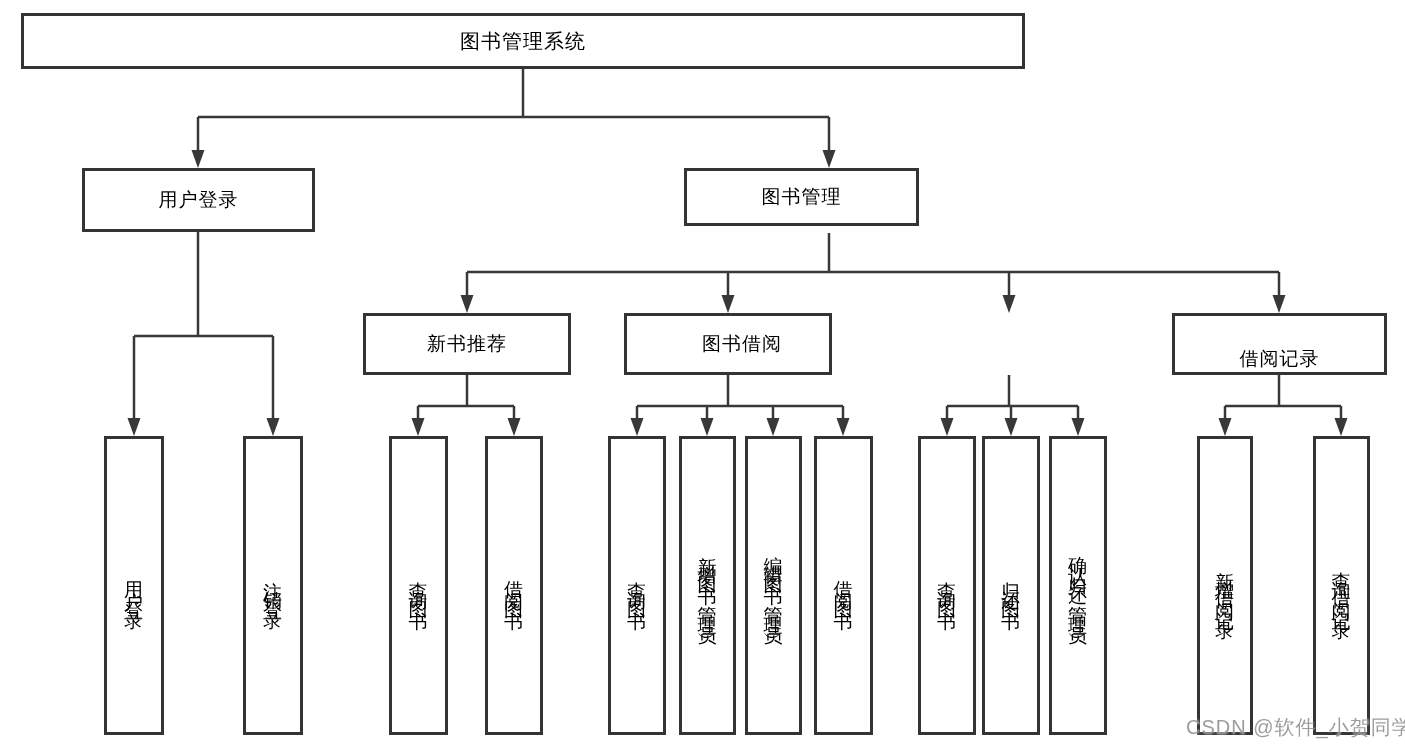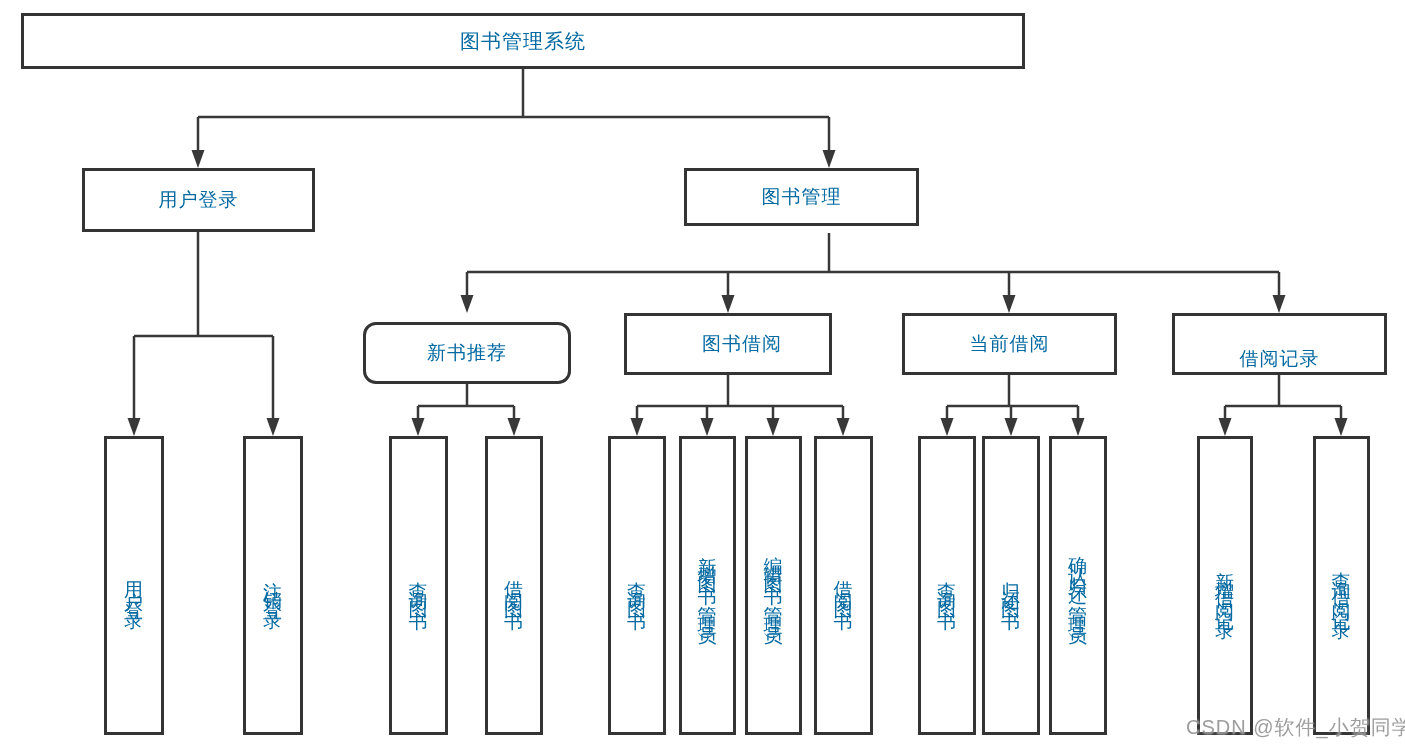--- a/index.html
+++ b/index.html
@@ -12,21 +12,21 @@
   }
   #wires{position:absolute;left:0;top:0;z-index:0;}
   .box{
     position:absolute;
     box-sizing:border-box;
     background:#ffffff;
     border:3px solid #343434;
     display:flex;
     align-items:center;
     justify-content:center;
-    color:#0369a1;
+    color:#000000;
     z-index:1;
   }
   .h-label{
     font-size:19px;
     letter-spacing:1px;
     white-space:nowrap;
   }
   .title-label{font-size:20px;letter-spacing:1px;white-space:nowrap;}
   .v-label{
     writing-mode:vertical-rl;
@@ -133,29 +133,26 @@
     <span class="title-label">图书管理系统</span>
   </div>
 
   <div class="box" style="left:82px;top:168px;width:233px;height:64px;">
     <span class="h-label">用户登录</span>
   </div>
   <div class="box" style="left:684px;top:168px;width:235px;height:58px;">
     <span class="h-label">图书管理</span>
   </div>
 
-  <div class="box" style="left:363px;top:322px;width:208px;height:62px;border-radius:13px;">
+  <div class="box" style="left:363px;top:313px;width:208px;height:62px;">
     <span class="h-label">新书推荐</span>
   </div>
   <div class="box" style="left:624px;top:313px;width:208px;height:62px;padding-left:28px;">
     <span class="h-label">图书借阅</span>
   </div>
-  <div class="box" style="left:902px;top:313px;width:215px;height:62px;">
-    <span class="h-label">当前借阅</span>
-  </div>
   <div class="box" style="left:1172px;top:313px;width:215px;height:62px;align-items:flex-end;">
     <span class="h-label">借阅记录</span>
   </div>
 
   <div class="box" style="left:104px;top:436px;width:60px;height:299px;">
     <span class="v-label">用户登录</span>
   </div>
   <div class="box" style="left:243px;top:436px;width:60px;height:299px;">
     <span class="v-label">注销登录</span>
   </div>

